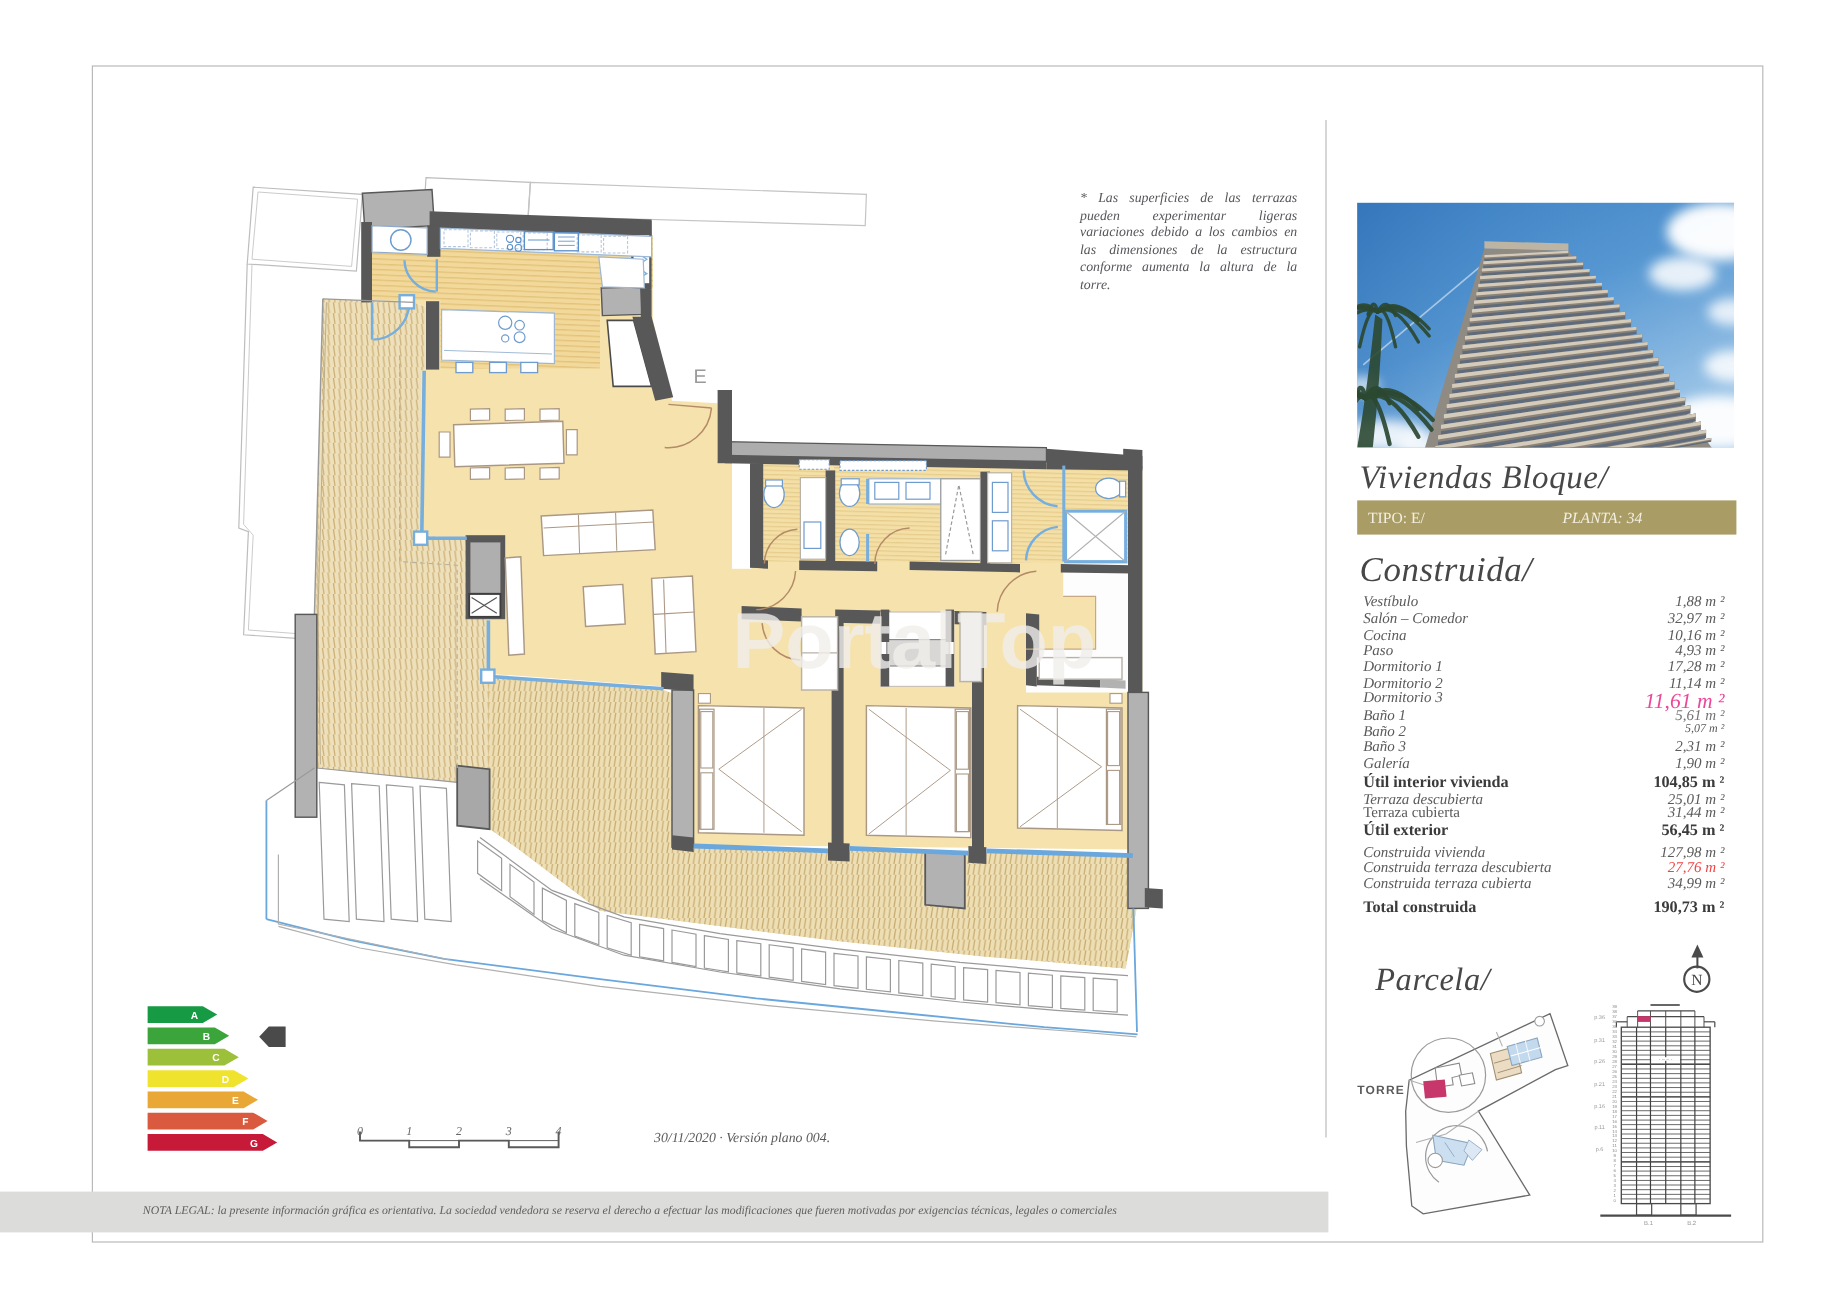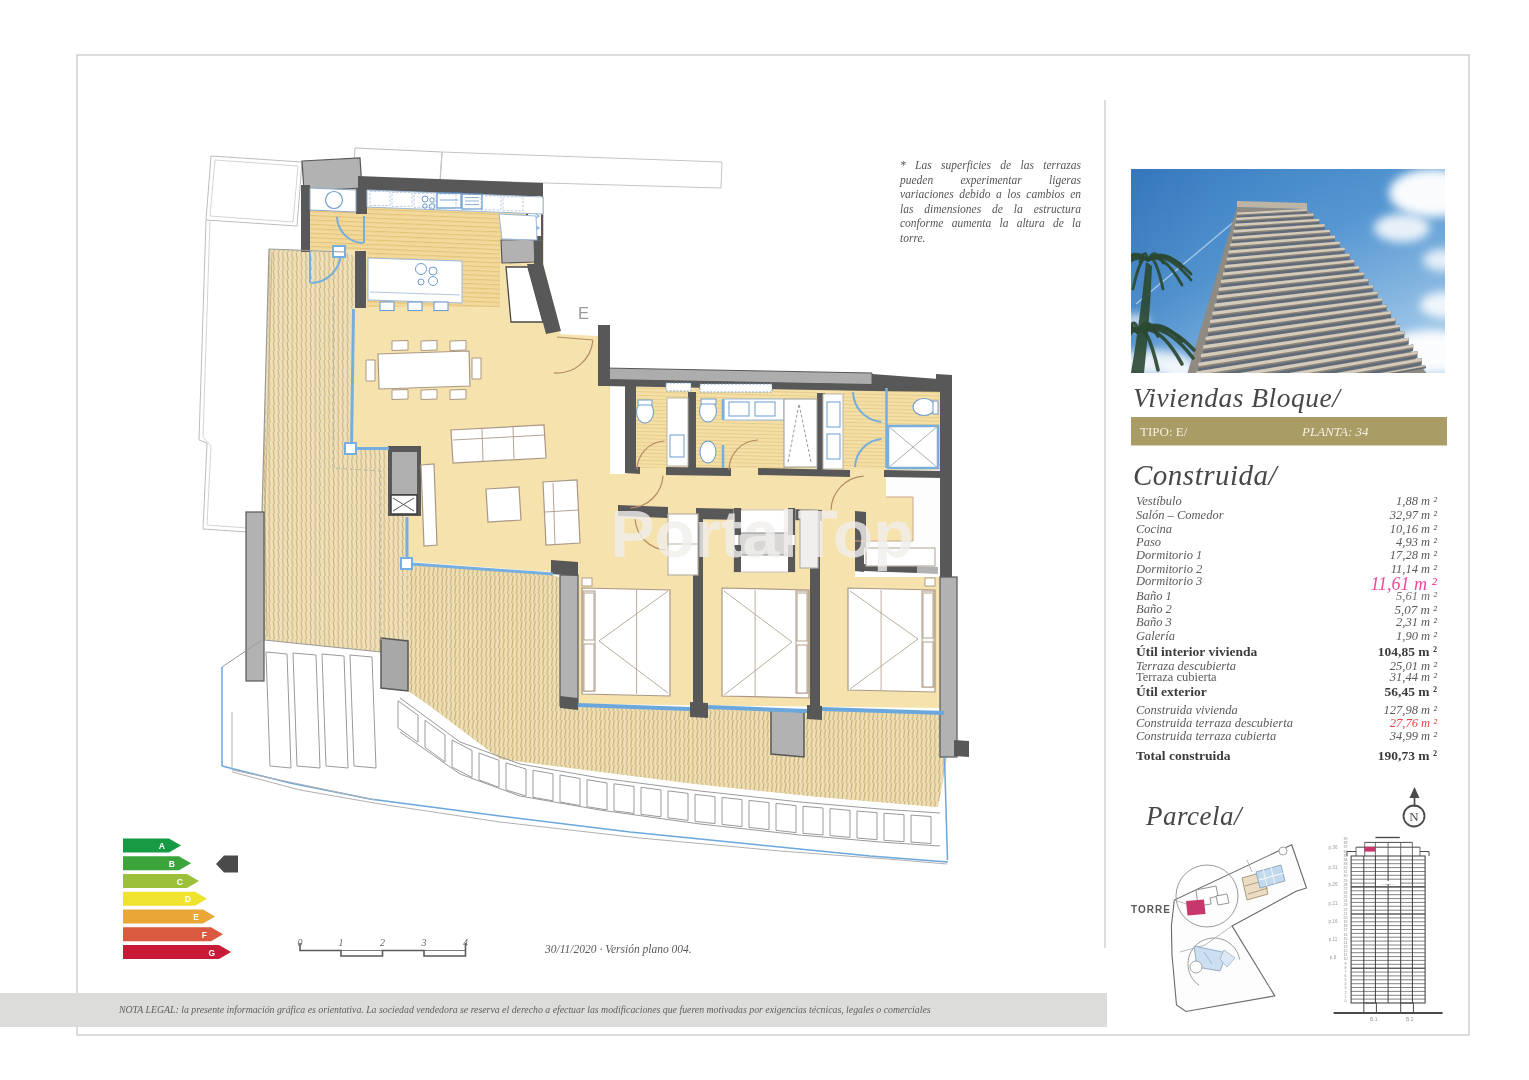--- a/index.html
+++ b/index.html
@@ -740,21 +740,21 @@
 <div style="position:absolute;left:1136px;top:573.8px;width:301px;height:14px">
     <span style="position:absolute;left:0;font-style:italic;color:#5a5a5a;font-size:12.5px">Dormitorio 3</span>
     <span style="position:absolute;right:0;font-style:italic;color:#ec4899;font-size:18px">11,61 m&nbsp;²</span>
   </div>
 <div style="position:absolute;left:1136px;top:588.5px;width:301px;height:14px">
     <span style="position:absolute;left:0;font-style:italic;color:#5a5a5a;font-size:12.5px">Baño 1</span>
     <span style="position:absolute;right:0;font-style:italic;color:#737373;font-size:12.5px">5,61 m&nbsp;²</span>
   </div>
 <div style="position:absolute;left:1136px;top:602.2px;width:301px;height:14px">
     <span style="position:absolute;left:0;font-style:italic;color:#5a5a5a;font-size:12.5px">Baño 2</span>
-    <span style="position:absolute;right:0;font-style:italic;color:#5a5a5a;font-size:13px">5,07 m&nbsp;²</span>
+    <span style="position:absolute;right:0;font-style:italic;color:#5a5a5a;font-size:10px">5,07 m&nbsp;²</span>
   </div>
 <div style="position:absolute;left:1136px;top:614.8px;width:301px;height:14px">
     <span style="position:absolute;left:0;font-style:italic;color:#5a5a5a;font-size:12.5px">Baño 3</span>
     <span style="position:absolute;right:0;font-style:italic;color:#5a5a5a;font-size:12.5px">2,31 m&nbsp;²</span>
   </div>
 <div style="position:absolute;left:1136px;top:628.5px;width:301px;height:14px">
     <span style="position:absolute;left:0;font-style:italic;color:#5a5a5a;font-size:12.5px">Galería</span>
     <span style="position:absolute;right:0;font-style:italic;color:#5a5a5a;font-size:12.5px">1,90 m&nbsp;²</span>
   </div>
 <div style="position:absolute;left:1136px;top:644.1px;width:301px;height:14px">

